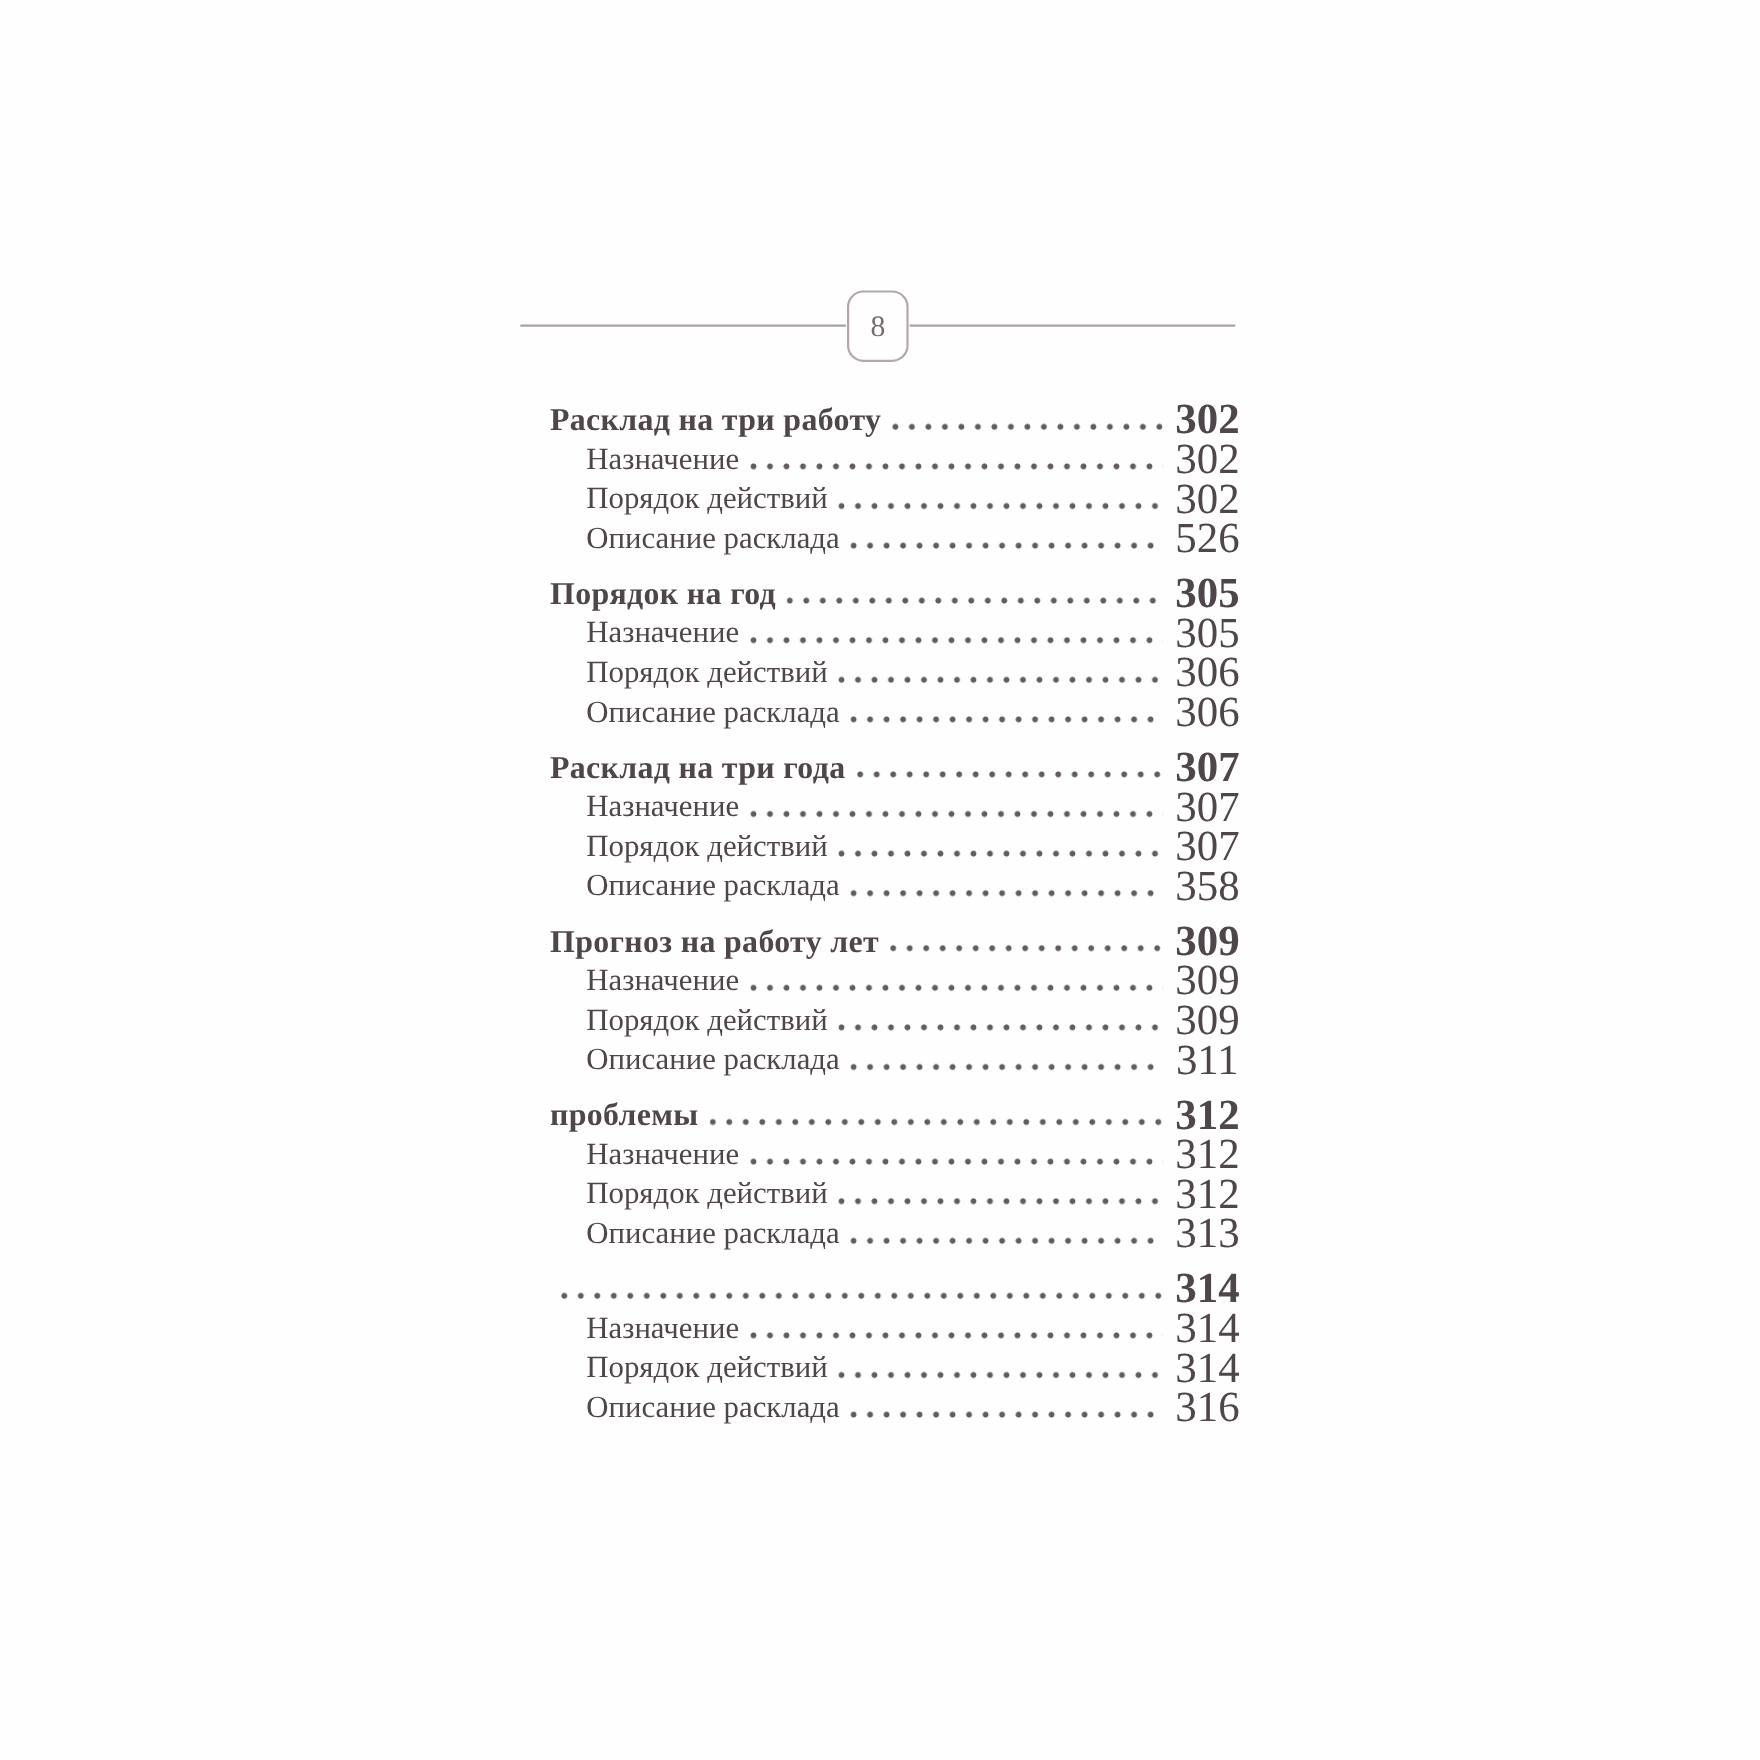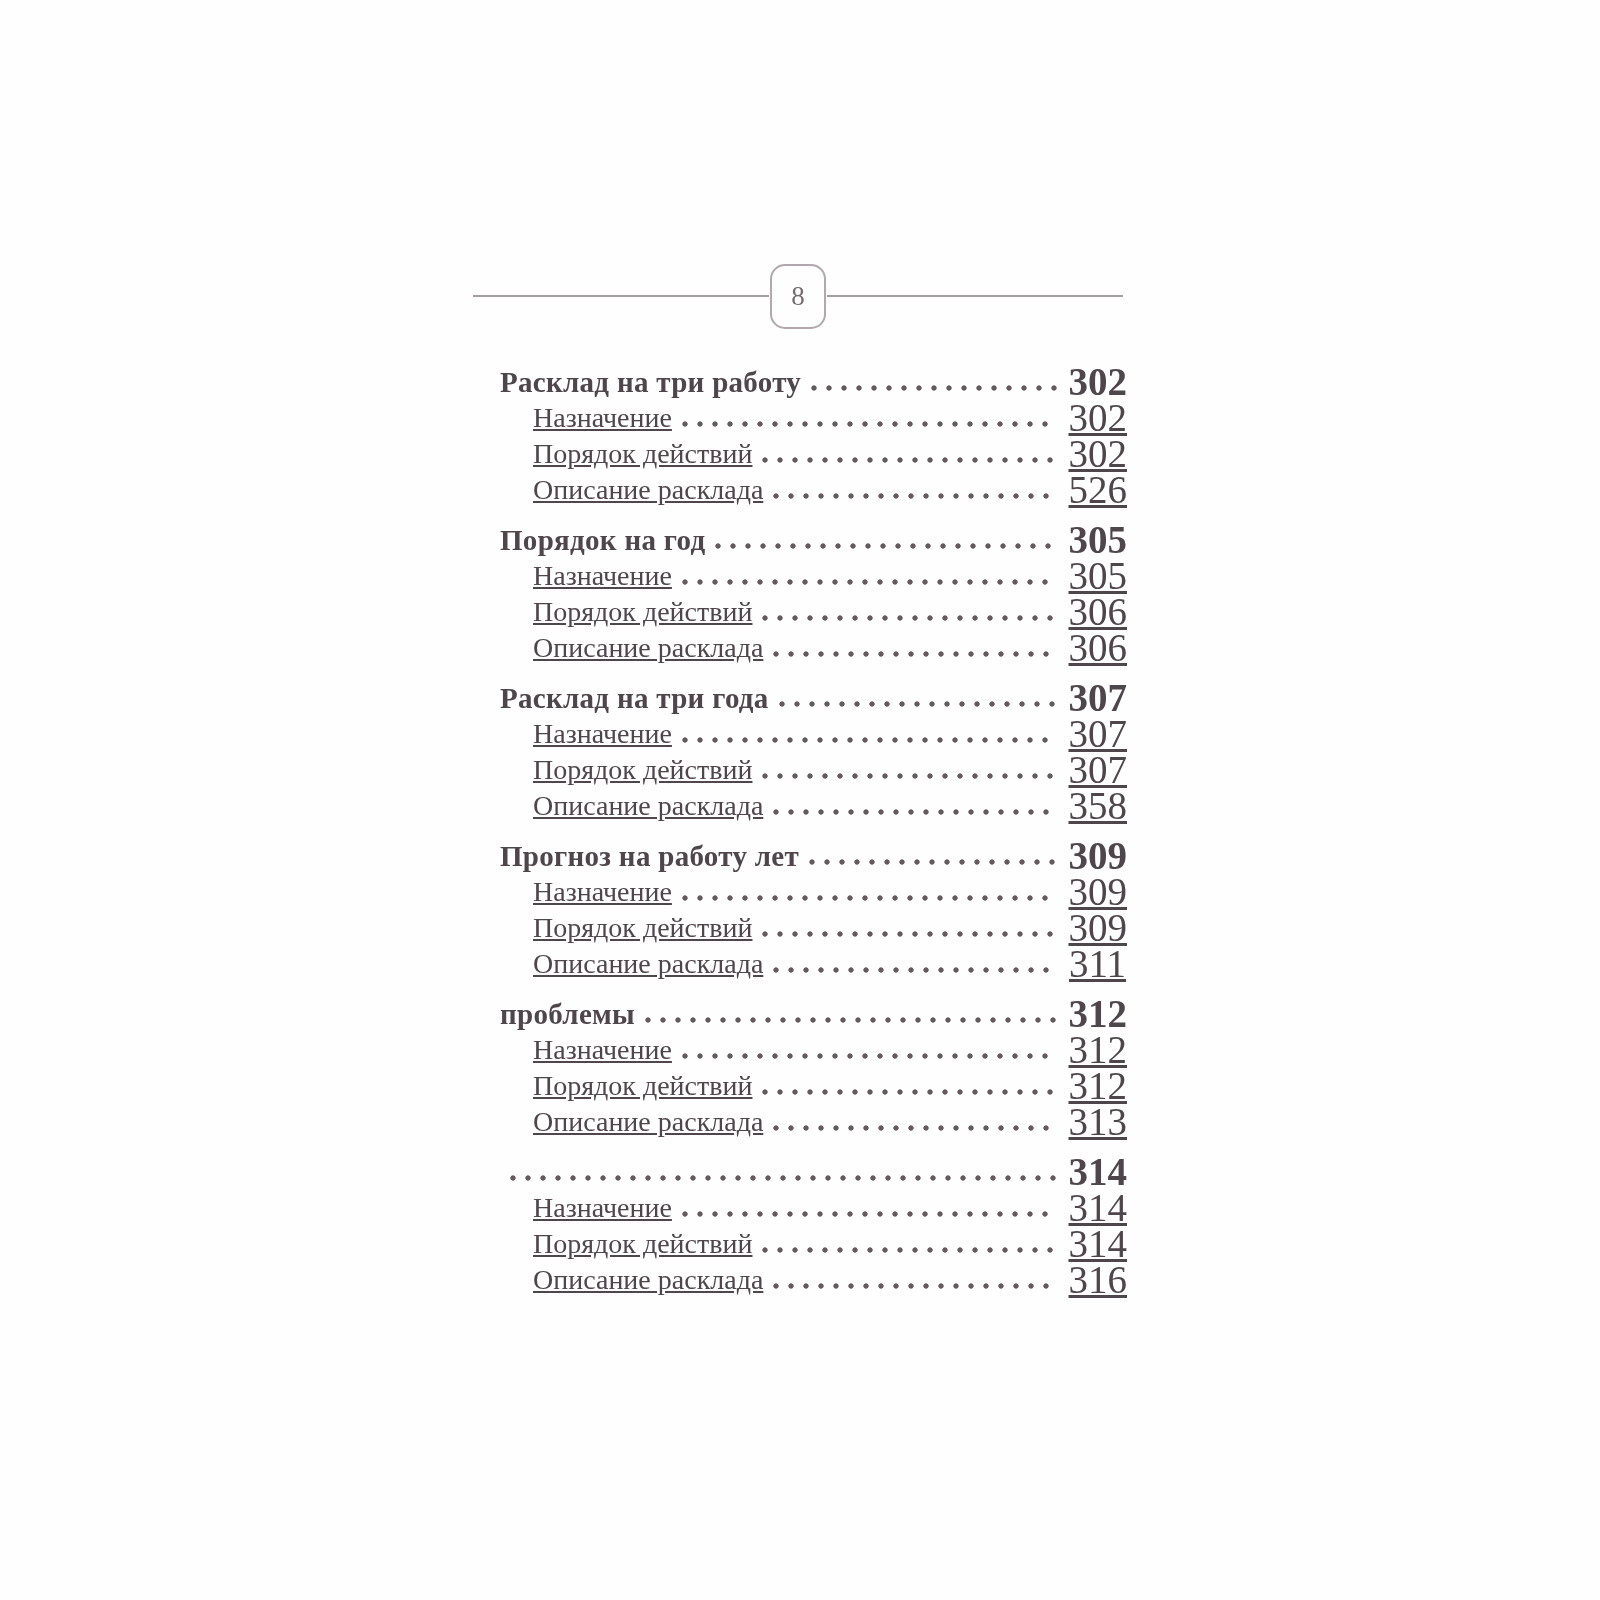--- a/index.html
+++ b/index.html
@@ -63,21 +63,21 @@
   .label {
     font-size: 28px;
     line-height: 34px;
     white-space: nowrap;
   }
   .t-label {
     font-size: 29px;
     font-weight: bold;
     letter-spacing: 0.3px;
   }
-  .sub { padding-left: 33px; text-decoration: underline; }
+  .sub { padding-left: 33px; }
   .leader {
     flex: 1;
     height: 6px;
     margin: 0 12px 8px 10px;
     background-image: radial-gradient(circle at 3px 3px, #645a60 2.3px, rgba(0,0,0,0) 3px);
     background-size: 15px 6px;
     background-repeat: repeat-x;
     background-position: left bottom;
   }
   .pagenum {

